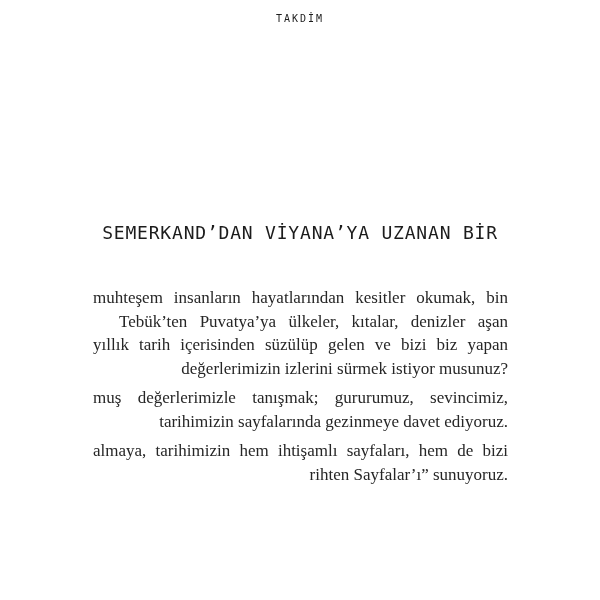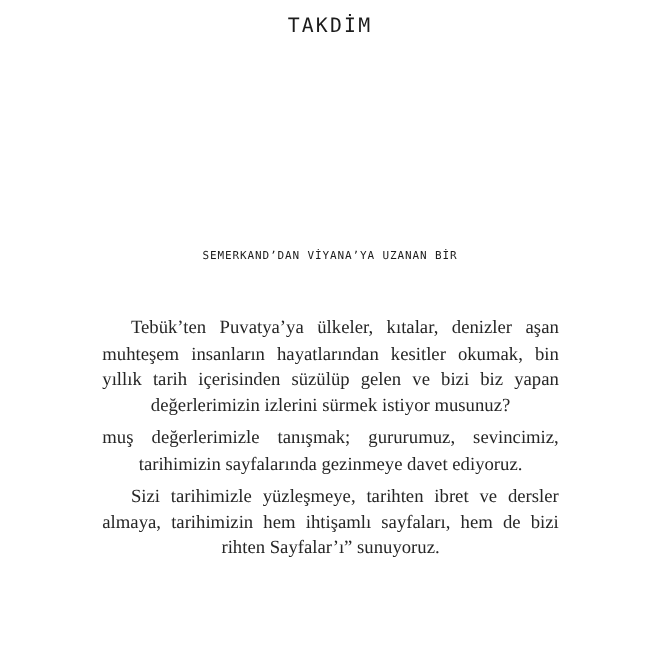--- a/index.html
+++ b/index.html
@@ -16,34 +16,34 @@
     font-family: "Liberation Serif", serif;
     color: #262626;
   }
   .book-title {
     position: absolute;
     top: 13px;
     left: 0;
     width: 100%;
     text-align: center;
     font-family: "DejaVu Sans Mono", monospace;
-    font-size: 18px;
+    font-size: 10px;
     font-weight: normal;
     letter-spacing: 2px;
     color: #1c1c1c;
     margin: 0;
   }
   .section-heading {
     position: absolute;
     top: 221px;
     left: 0;
     width: 100%;
     text-align: center;
     font-family: "DejaVu Sans Mono", monospace;
-    font-size: 10px;
+    font-size: 18px;
     font-weight: normal;
     letter-spacing: 0.8px;
     line-height: 23px;
     color: #1c1c1c;
   }
   .body-text {
     position: absolute;
     top: 286px;
     left: 93px;
     width: 415px;
@@ -55,44 +55,43 @@
     margin: 0 0 6px 0;
   }
   .line {
     text-align: justify;
     text-align-last: justify;
   }
   .line.first {
     text-indent: 26px;
   }
   .line.last {
-    text-align: center;
+    text-align: right;
     text-align-last: auto;
   }
 </style>
 </head>
 <body>
 
 <div class="page">
   <h1 class="book-title">TAKDİM</h1>
 
   <div class="section-heading">
     <div>SEMERKAND’DAN VİYANA’YA UZANAN BİR</div>
   </div>
 
   <div class="body-text" id="body-text">
       <div class="para">
+        <div class="line">muhteşem insanların hayatlarından kesitler okumak, bin</div>
         <div class="line first">Tebük’ten Puvatya’ya ülkeler, kıtalar, denizler aşan</div>
-        <div class="line">muhteşem insanların hayatlarından kesitler okumak, bin</div>
         <div class="line">yıllık tarih içerisinden süzülüp gelen ve bizi biz yapan</div>
         <div class="line last">değerlerimizin izlerini sürmek istiyor musunuz?</div>
       </div>
       <div class="para">
         <div class="line">muş değerlerimizle tanışmak; gururumuz, sevincimiz,</div>
         <div class="line last">tarihimizin sayfalarında gezinmeye davet ediyoruz.</div>
       </div>
       <div class="para">
-        <div class="line first">Sizi tarihimizle yüzleşmeye, tarihten ibret ve dersler</div>
         <div class="line">almaya, tarihimizin hem ihtişamlı sayfaları, hem de bizi</div>
         <div class="line last">rihten Sayfalar’ı” sunuyoruz.</div>
       </div>
     </div>
 </div>
 
 </body></html>

